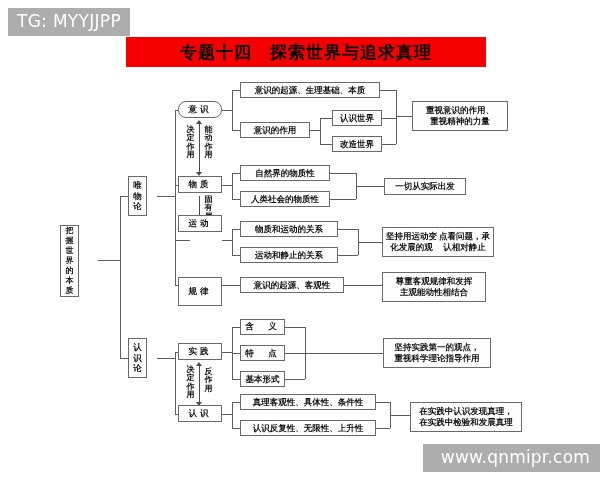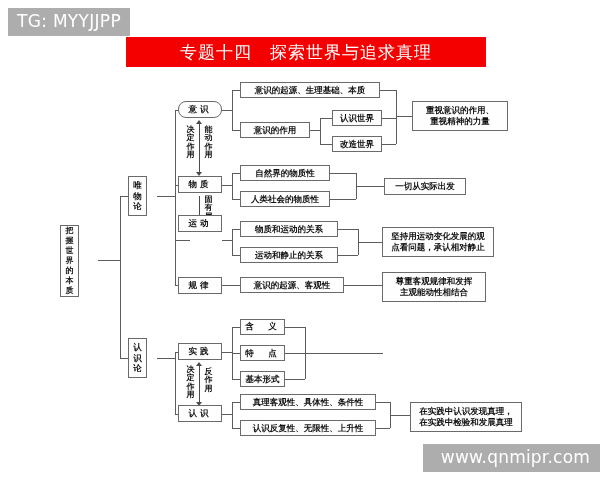--- a/index.html
+++ b/index.html
@@ -16,21 +16,21 @@
   #wm-tg{left:8px;top:8px;padding:3px 9px 5px 9px;font-size:17px;letter-spacing:.3px;}
   #wm-site{right:0px;bottom:8px;padding:3px 10px 5px 18px;font-size:17px;letter-spacing:.2px;}
 
   
   #title-banner{
     position:absolute;left:126px;top:37px;width:360px;height:30px;
     background:#f50000;
     display:flex;align-items:center;justify-content:center;
   }
   #title-banner .t{
-    color:#ffffff;font-size:17px;font-weight:normal;letter-spacing:1px;
+    color:#000000;font-size:17px;font-weight:bold;letter-spacing:1px;
     white-space:nowrap;
     text-align:center;
   }
 
   
   .box{
     position:absolute;box-sizing:border-box;
     border:1px solid #6a6a6a;
     background:#fefefe;
     color:#111;
@@ -227,21 +227,21 @@
   </div>
 
   <div class="box" style="left:178px;top:176px;width:44px;height:17px;">
     <span class="sp">物质</span>
   </div>
 
   <div class="box" style="left:178px;top:215px;width:44px;height:17px;">
     <span class="sp">运动</span>
   </div>
 
-  <div class="box" style="left:178px;top:277px;width:44px;height:17px;">
+  <div class="box" style="left:178px;top:277px;width:44px;height:29px;">
     <span class="sp">规律</span>
   </div>
 
   <div class="box" style="left:178px;top:343px;width:44px;height:17px;">
     <span class="sp">实践</span>
   </div>
 
   <div class="box" style="left:178px;top:405px;width:44px;height:17px;">
     <span class="sp">认识</span>
   </div>
@@ -254,38 +254,42 @@
     <span>重视意识的作用、</span>
     <span>重视精神的力量</span>
   </div>
 
   <div class="box" style="left:240px;top:165px;width:90px;height:16px;">自然界的物质性</div>
   <div class="box" style="left:240px;top:191px;width:90px;height:16px;">人类社会的物质性</div>
   <div class="box" style="left:384px;top:178px;width:82px;height:17px;">一切从实际出发</div>
 
   <div class="box" style="left:240px;top:221px;width:98px;height:16px;">物质和运动的关系</div>
   <div class="box" style="left:240px;top:247px;width:98px;height:16px;">运动和静止的关系</div>
-  <div class="box two-line" style="left:382px;top:227px;width:112px;height:30px;flex-direction:column;">
+  <div class="box two-line" style="left:382px;top:227px;width:112px;height:30px;flex-direction:row;">
     <span>坚持用运动变化发展的观</span>
     <span>点看问题，承认相对静止</span>
   </div>
 
   <div class="box" style="left:240px;top:277px;width:104px;height:16px;">意识的起源、客观性</div>
   <div class="box two-line" style="left:382px;top:272px;width:104px;height:30px;flex-direction:column;">
     <span>尊重客观规律和发挥</span>
     <span>主观能动性相结合</span>
   </div>
 
   <div class="box" style="left:240px;top:319px;width:45px;height:16px;font-family:Liberation Mono, monospace;">
     <span class="sp">含　义</span>
   </div>
   <div class="box" style="left:240px;top:345px;width:45px;height:16px;">
     <span class="sp">特　点</span>
   </div>
   <div class="box" style="left:240px;top:371px;width:45px;height:16px;">基本形式</div>
+  <div class="box two-line" style="left:383px;top:338px;width:108px;height:30px;flex-direction:column;">
+    <span>坚持实践第一的观点，</span>
+    <span>重视科学理论指导作用</span>
+  </div>
 
   <div class="box" style="left:240px;top:394px;width:136px;height:16px;">真理客观性、具体性、条件性</div>
   <div class="box" style="left:240px;top:420px;width:136px;height:16px;">认识反复性、无限性、上升性</div>
   <div class="box two-line" style="left:410px;top:402px;width:112px;height:30px;flex-direction:column;">
     <span>在实践中认识发现真理，</span>
     <span>在实践中检验和发展真理</span>
   </div>
 
 </div>
 

